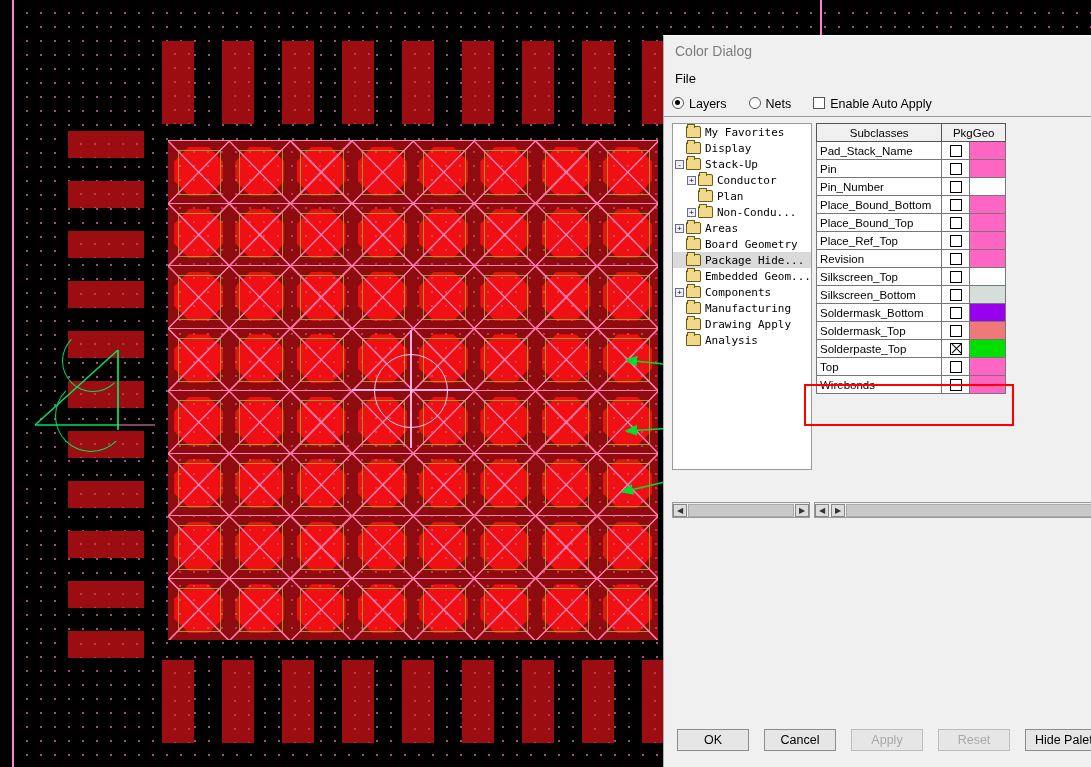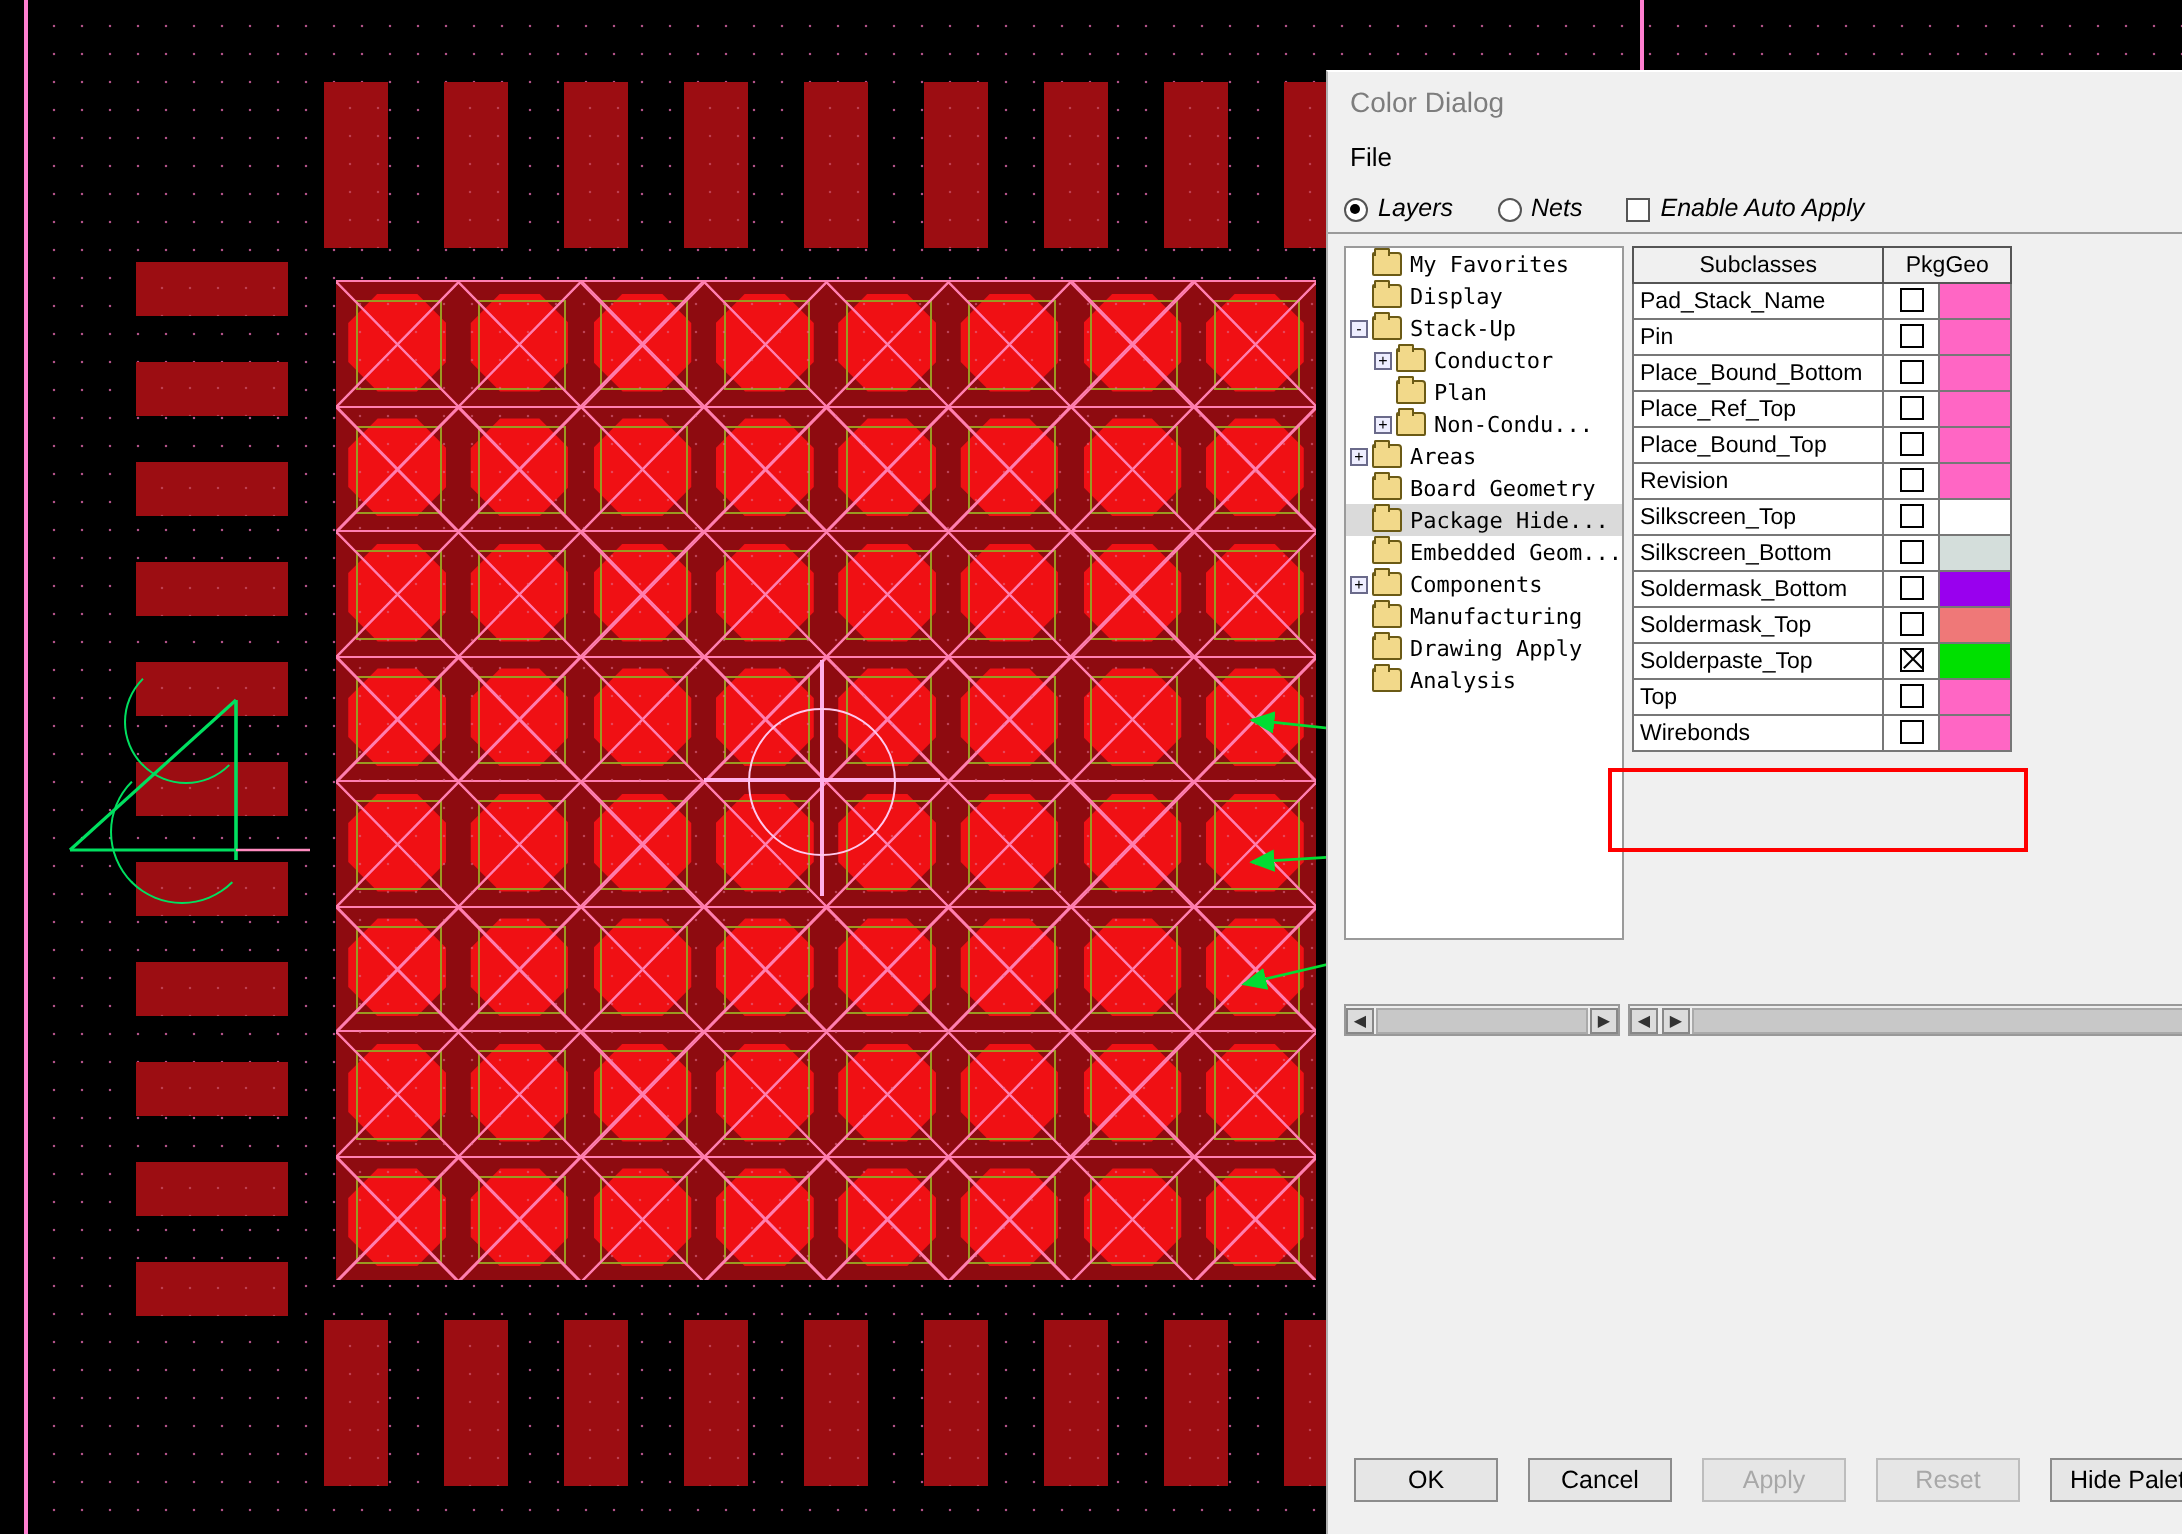--- a/index.html
+++ b/index.html
@@ -42,21 +42,21 @@
   #dlg .titlebar{height:30px;line-height:30px;padding-left:11px;font-size:14px;color:#7d7d7d;}
   #dlg .menubar{height:25px;line-height:25px;padding-left:11px;font-size:13px;color:#000;}
   #dlg .optbar{height:25px;display:flex;align-items:center;padding-left:8px;font-size:12.5px;
     border-bottom:1px solid #9a9a9a;}
   .radio{width:12px;height:12px;border-radius:50%;border:1.5px solid #555;background:#fff;
     display:inline-block;position:relative;margin-right:5px;box-sizing:border-box;}
   .radio.on::after{content:"";position:absolute;left:2px;top:2px;width:5px;height:5px;
     border-radius:50%;background:#000;}
   .cbx{width:12px;height:12px;border:1.5px solid #555;background:#fff;display:inline-block;
     margin-right:5px;box-sizing:border-box;position:relative;}
-  .optitem{display:flex;align-items:flex-end;margin-right:22px;font-style:italic;}
+  .optitem{display:flex;align-items:flex-start;margin-right:22px;}
 
   
   #midrow{display:flex;padding:6px 0 0 8px;}
   #tree{width:138px;height:345px;background:#fff;border:1.5px solid #9a9a9a;
         overflow:hidden;position:relative;font-family:"DejaVu Sans Mono",monospace;
         font-size:11px;}
   .tnode{display:flex;align-items:center;height:16px;white-space:nowrap;padding-left:2px;}
   .tnode.sel{background:#dadada;}
   .exp{width:9px;height:9px;border:1px solid #6a6a8a;background:#eef;font-size:8px;
      line-height:7px;text-align:center;margin-right:2px;font-family:"Liberation Sans",sans-serif;
@@ -609,31 +609,36 @@
                 <td class="nm">Pad_Stack_Name</td>
                 <td class="ck"><span class="minicb"></span></td>
                 <td class="sw" style="background:#ff66c4;"></td>
               </tr>
               <tr>
                 <td class="nm">Pin</td>
                 <td class="ck"><span class="minicb"></span></td>
                 <td class="sw" style="background:#ff66c4;"></td>
               </tr>
               <tr>
+                <td class="nm">Pin_Number</td>
+                <td class="ck"><span class="minicb"></span></td>
+                <td class="sw" style="background:#ffffff;"></td>
+              </tr>
+              <tr>
                 <td class="nm">Place_Bound_Bottom</td>
                 <td class="ck"><span class="minicb"></span></td>
                 <td class="sw" style="background:#ff66c4;"></td>
               </tr>
               <tr>
+                <td class="nm">Place_Bound_Top</td>
+                <td class="ck"><span class="minicb"></span></td>
+                <td class="sw" style="background:#ff66c4;"></td>
+              </tr>
+              <tr>
                 <td class="nm">Place_Ref_Top</td>
-                <td class="ck"><span class="minicb"></span></td>
-                <td class="sw" style="background:#ff66c4;"></td>
-              </tr>
-              <tr>
-                <td class="nm">Place_Bound_Top</td>
                 <td class="ck"><span class="minicb"></span></td>
                 <td class="sw" style="background:#ff66c4;"></td>
               </tr>
               <tr>
                 <td class="nm">Revision</td>
                 <td class="ck"><span class="minicb"></span></td>
                 <td class="sw" style="background:#ff66c4;"></td>
               </tr>
               <tr>
                 <td class="nm">Silkscreen_Top</td>

